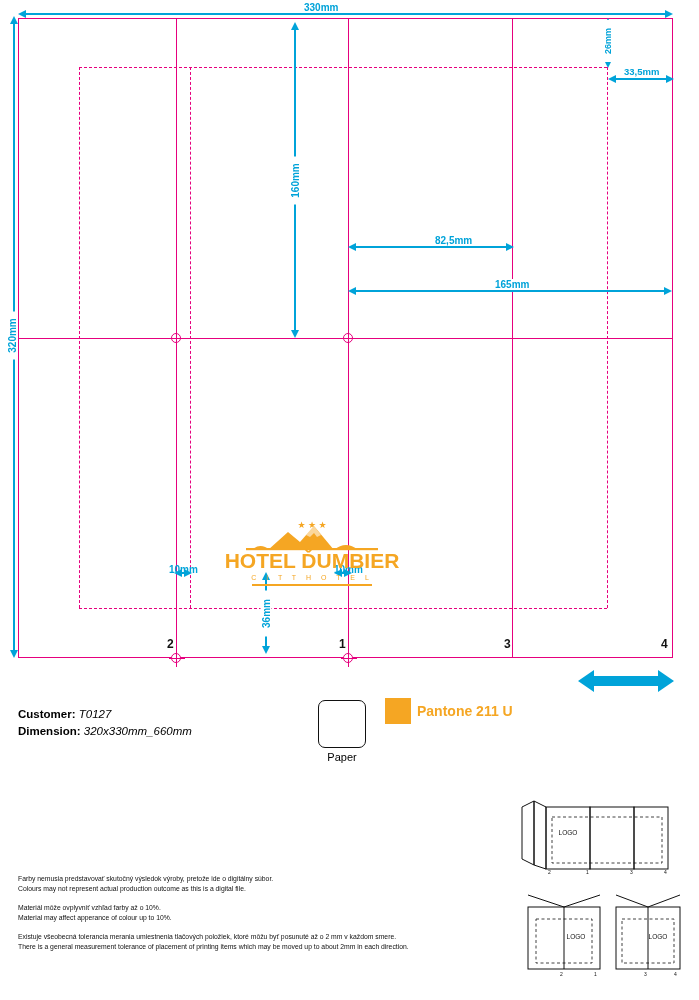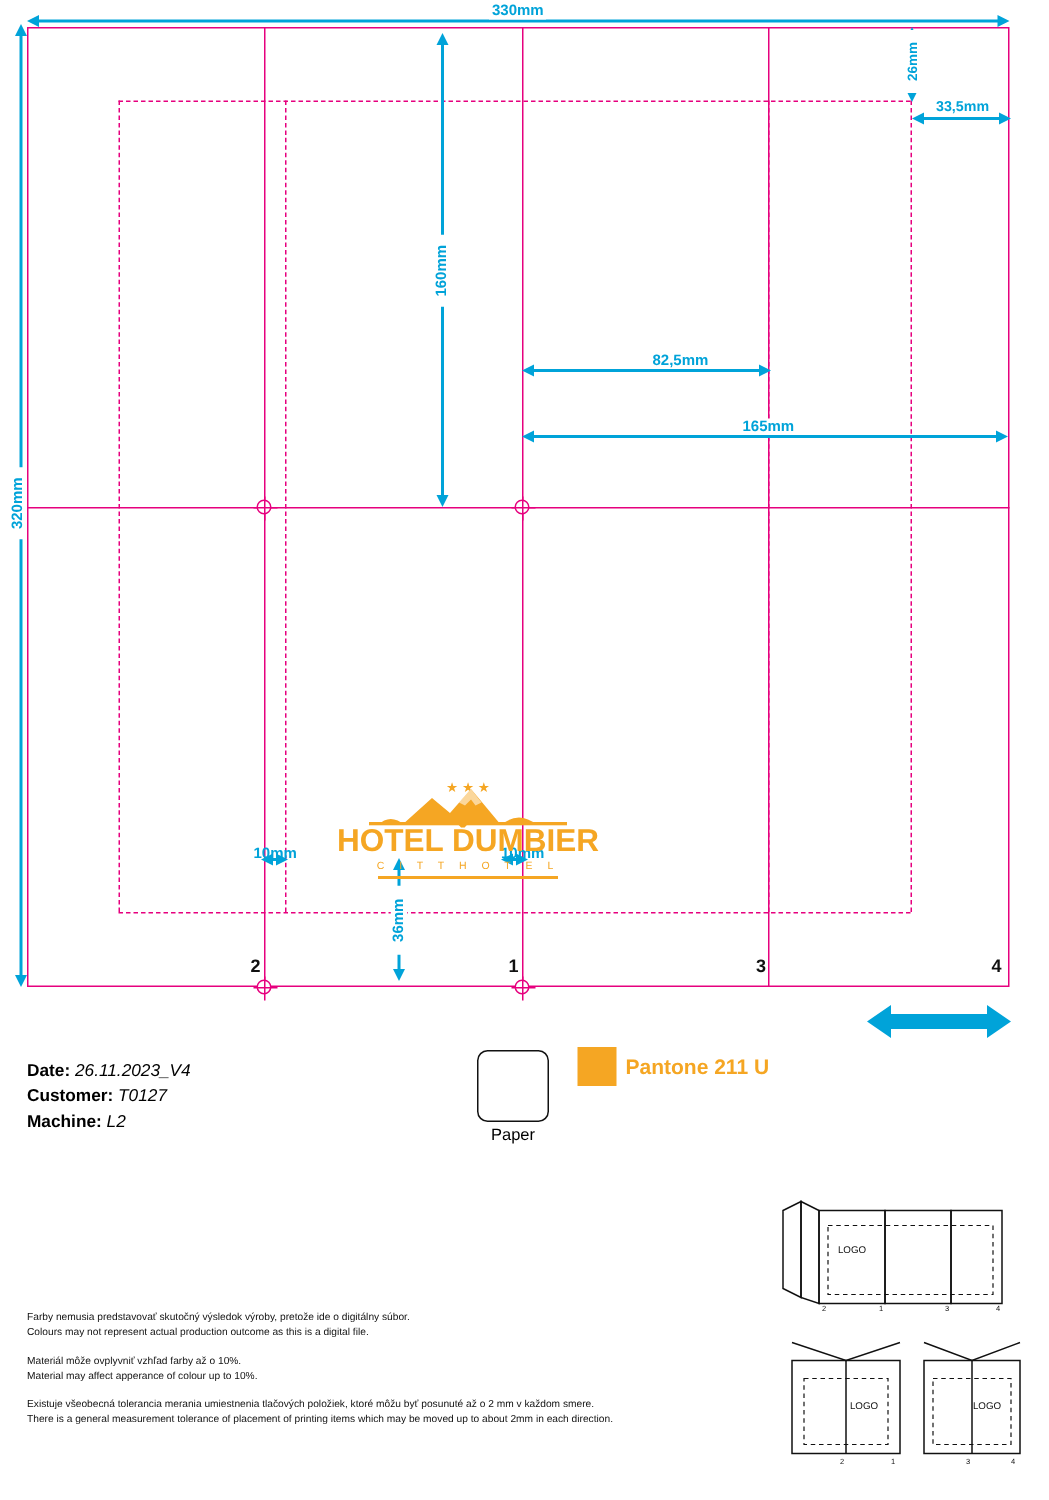--- a/index.html
+++ b/index.html
@@ -173,21 +173,21 @@
   <div class="magenta-dash-v" style="position:absolute; left:512px; top:67px; height:541px;"></div>
 
   <div class="reg-circle" style="left:171px; top:333px;"></div>
   <div class="reg-circle" style="left:343px; top:333px;"></div>
   <div class="reg-circle" style="left:171px; top:653px;"></div>
   <div class="reg-circle" style="left:343px; top:653px;"></div>
 
   <div class="dim-line-h" style="position:absolute; left:22px; top:13px; width:647px;"></div>
   <div class="arrow arrow-l" style="left:18px; top:10px;"></div>
   <div class="arrow arrow-r" style="left:665px; top:10px;"></div>
-  <div class="dim-label" style="left:326px; top:2px;">330mm</div>
+  <div class="dim-label" style="left:302px; top:2px;">330mm</div>
 
   <div class="dim-line-v" style="position:absolute; left:13px; top:22px; height:632px;"></div>
   <div class="arrow arrow-u" style="left:10px; top:16px;"></div>
   <div class="arrow arrow-d" style="left:10px; top:650px;"></div>
   <div class="dim-label vert" style="left:-12px; top:330px; width:48px; text-align:center;">320mm</div>
 
   <div class="dim-line-v" style="position:absolute; left:294px; top:28px; height:306px;"></div>
   <div class="arrow arrow-u" style="left:291px; top:22px;"></div>
   <div class="arrow arrow-d" style="left:291px; top:330px;"></div>
   <div class="dim-label vert" style="left:271px; top:175px; width:48px; text-align:center;">160mm</div>
@@ -240,23 +240,22 @@
       <path d="M30 32 Q38 24 48 32 Z" fill="#f5a623"></path>
       <path d="M112 32 Q124 22 136 32 Z" fill="#f5a623"></path>
       <rect x="24" y="30" width="132" height="2.2" fill="#f5a623"></rect>
     </svg>
     <div class="logo-text">HOTEL ĎUMBIER</div>
     <div class="logo-sub">C I T T   H O T E L</div>
     <div class="logo-rule"></div>
   </div>
 
   <div class="info">
-    <div class="row"><b>Date:</b> <i>26.11.2023_V4</i></div>
     <div class="row"><b>Customer:</b> <i>T0127</i></div>
-    <div class="row"><b>Machine:</b> <i>L2</i></div>
+    <div class="row"><b>Dimension:</b> <i>320x330mm_660mm</i></div>
   </div>
 
   <div class="notes">
     <p>
       <span>Farby nemusia predstavovať skutočný výsledok výroby, pretože ide o digitálny súbor.</span><br>
       <span>Colours may not represent actual production outcome as this is a digital file.</span>
     </p>
     <p>
       <span>Materiál môže ovplyvniť vzhľad farby až o 10%.</span><br>
       <span>Material may affect apperance of colour up to 10%.</span>

